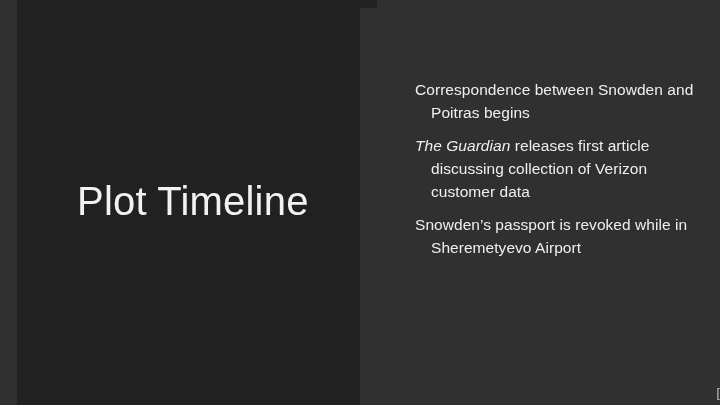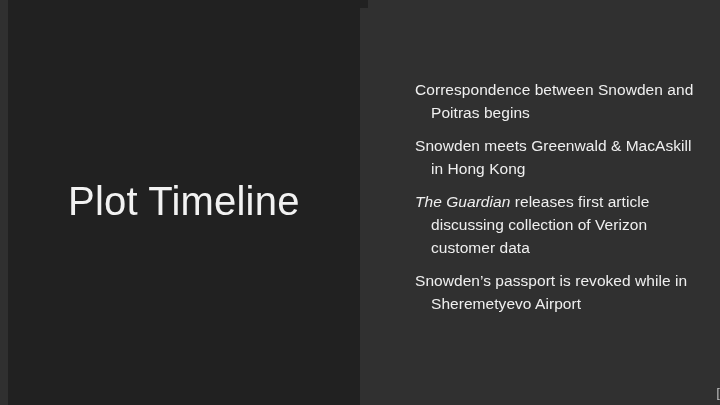--- a/index.html
+++ b/index.html
@@ -13,21 +13,21 @@
   }
   #slide {
     position: relative;
     width: 720px;
     height: 405px;
     overflow: hidden;
     background: #303030;
   }
   #left-panel {
     position: absolute;
-    left: 8px;
+    left: 17px;
     top: 0;
     width: 360px;
     height: 405px;
     background: #212121;
     display: flex;
     align-items: center;
   }
   #slide-title {
     color: #f2f2f2;
     font-size: 40px;
@@ -97,23 +97,20 @@
   </div>
 
   <div id="right-panel">
 
     <div id="bullet-list">
 
       <p class="bullet-item">
         <span class="em-title"></span><span>Correspondence between Snowden and Poitras begins</span>
       </p>
 
-      <p class="bullet-item">
-        <span class="em-title"></span><span>Snowden meets Greenwald &amp; MacAskill in Hong Kong</span>
-      </p>
 
       <p class="bullet-item">
         <span class="em-title">The Guardian</span><span> releases first article discussing collection of Verizon customer data</span>
       </p>
 
       <p class="bullet-item">
         <span class="em-title"></span><span>Snowden’s passport is revoked while in Sheremetyevo Airport</span>
       </p>
 
     </div>

